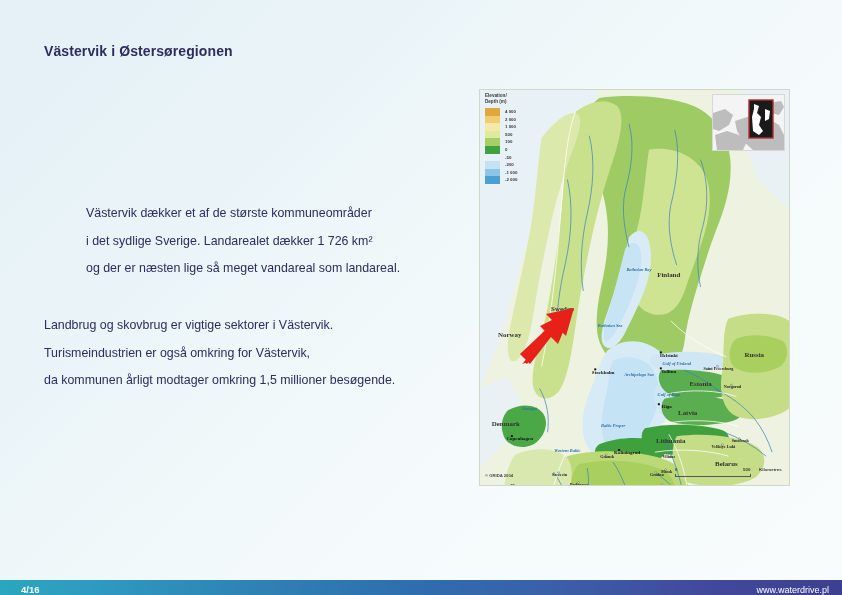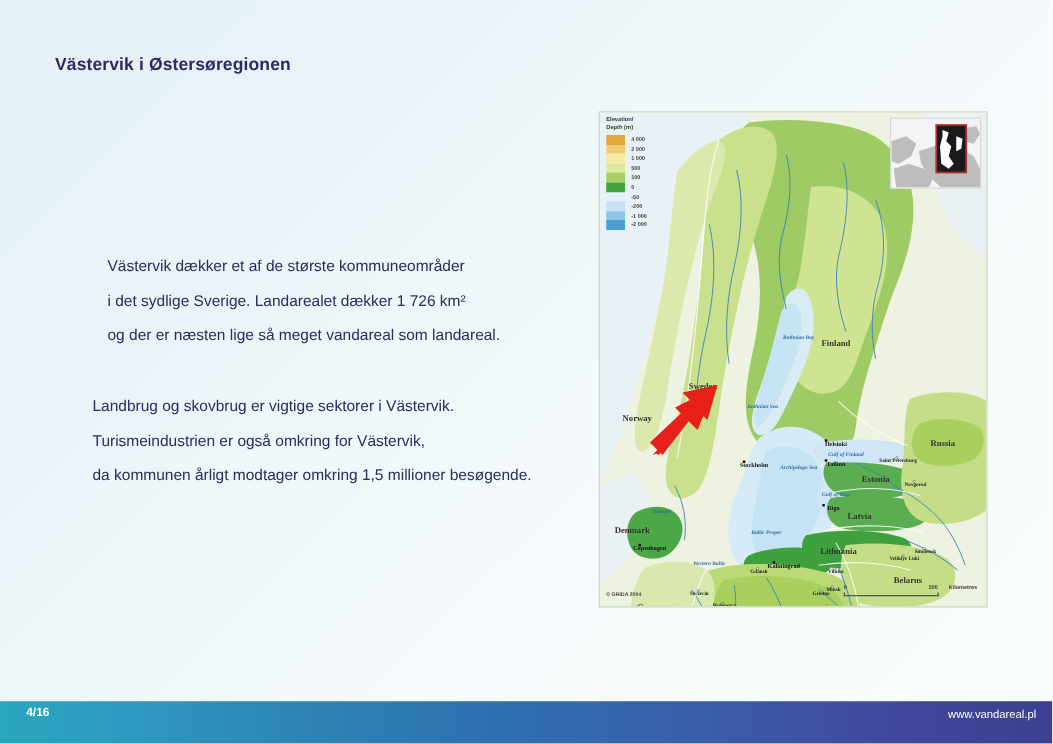--- a/index.html
+++ b/index.html
@@ -38,21 +38,21 @@
   .text-block {
     position: absolute;
     left: 44px;
     color: #2b2c60;
     font-size: 12.4px;
     line-height: 27.5px;
     white-space: nowrap;
   }
   #para-1 { top: 88px; }
   #para-2 { top: 200px; margin-left: 42px; }
-  #para-3 { top: 312px; margin-left: 30px; }
+  #para-3 { top: 312px; }
   .text-line { display: block; }
 
   
   #map-figure {
     position: absolute;
     left: 479px;
     top: 89px;
     width: 311px;
     height: 397px;
     background: #eef3e2;
@@ -172,21 +172,21 @@
   .city-label { font-size: 4.2px; fill: #1f1f1f; font-weight: bold; }
   .capital-label { font-size: 5px; fill: #111; font-weight: bold; }
   .sea-label { font-size: 4.4px; fill: #2f6fa8; font-style: italic; font-weight: bold; }
 
   
   #footer-bar {
     position: absolute;
     left: 0;
     bottom: 0;
     width: 842px;
-    height: 34px;
+    height: 15px;
     background: linear-gradient(90deg,
         #2aa6bd 0%,
         #2e9cc0 10%,
         #2f82b4 30%,
         #2e6fae 48%,
         #3a5fa8 66%,
         #41499c 84%,
         #3c3f8f 100%);
   }
   #footer-page {
@@ -504,16 +504,16 @@
         <span id="scale-unit">Kilometres</span>
       </div>
       <div id="scale-bar"></div>
     </div>
 
     <div id="map-credit">© GRIDA 2004</div>
   </div>
 
   <div id="footer-bar">
     <span id="footer-page">4/16</span>
-    <span id="footer-url">www.vandareal.pl</span>
+    <span id="footer-url">www.waterdrive.pl</span>
   </div>
 
 </div>
 
 </body></html>

